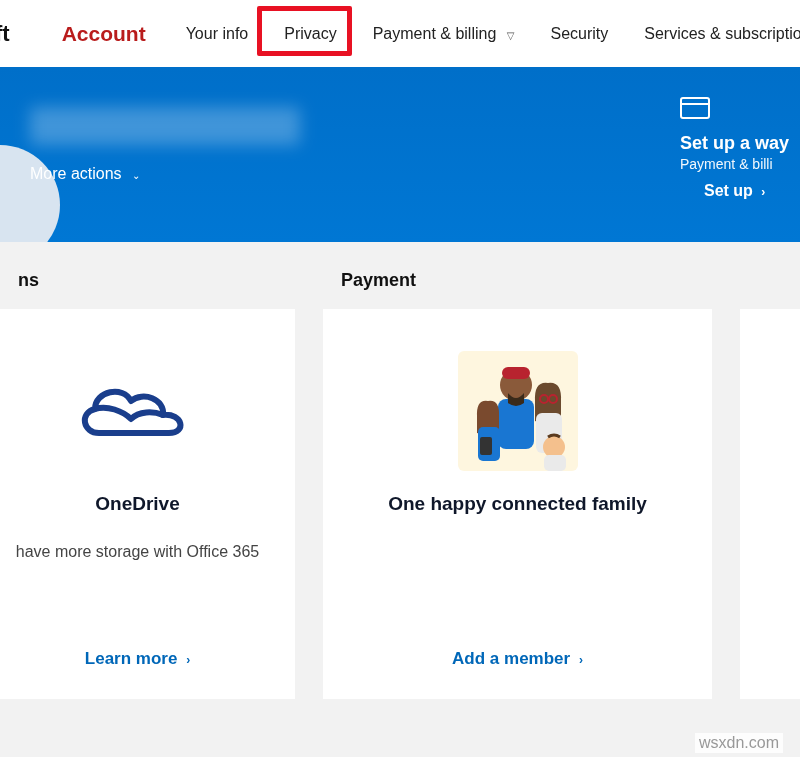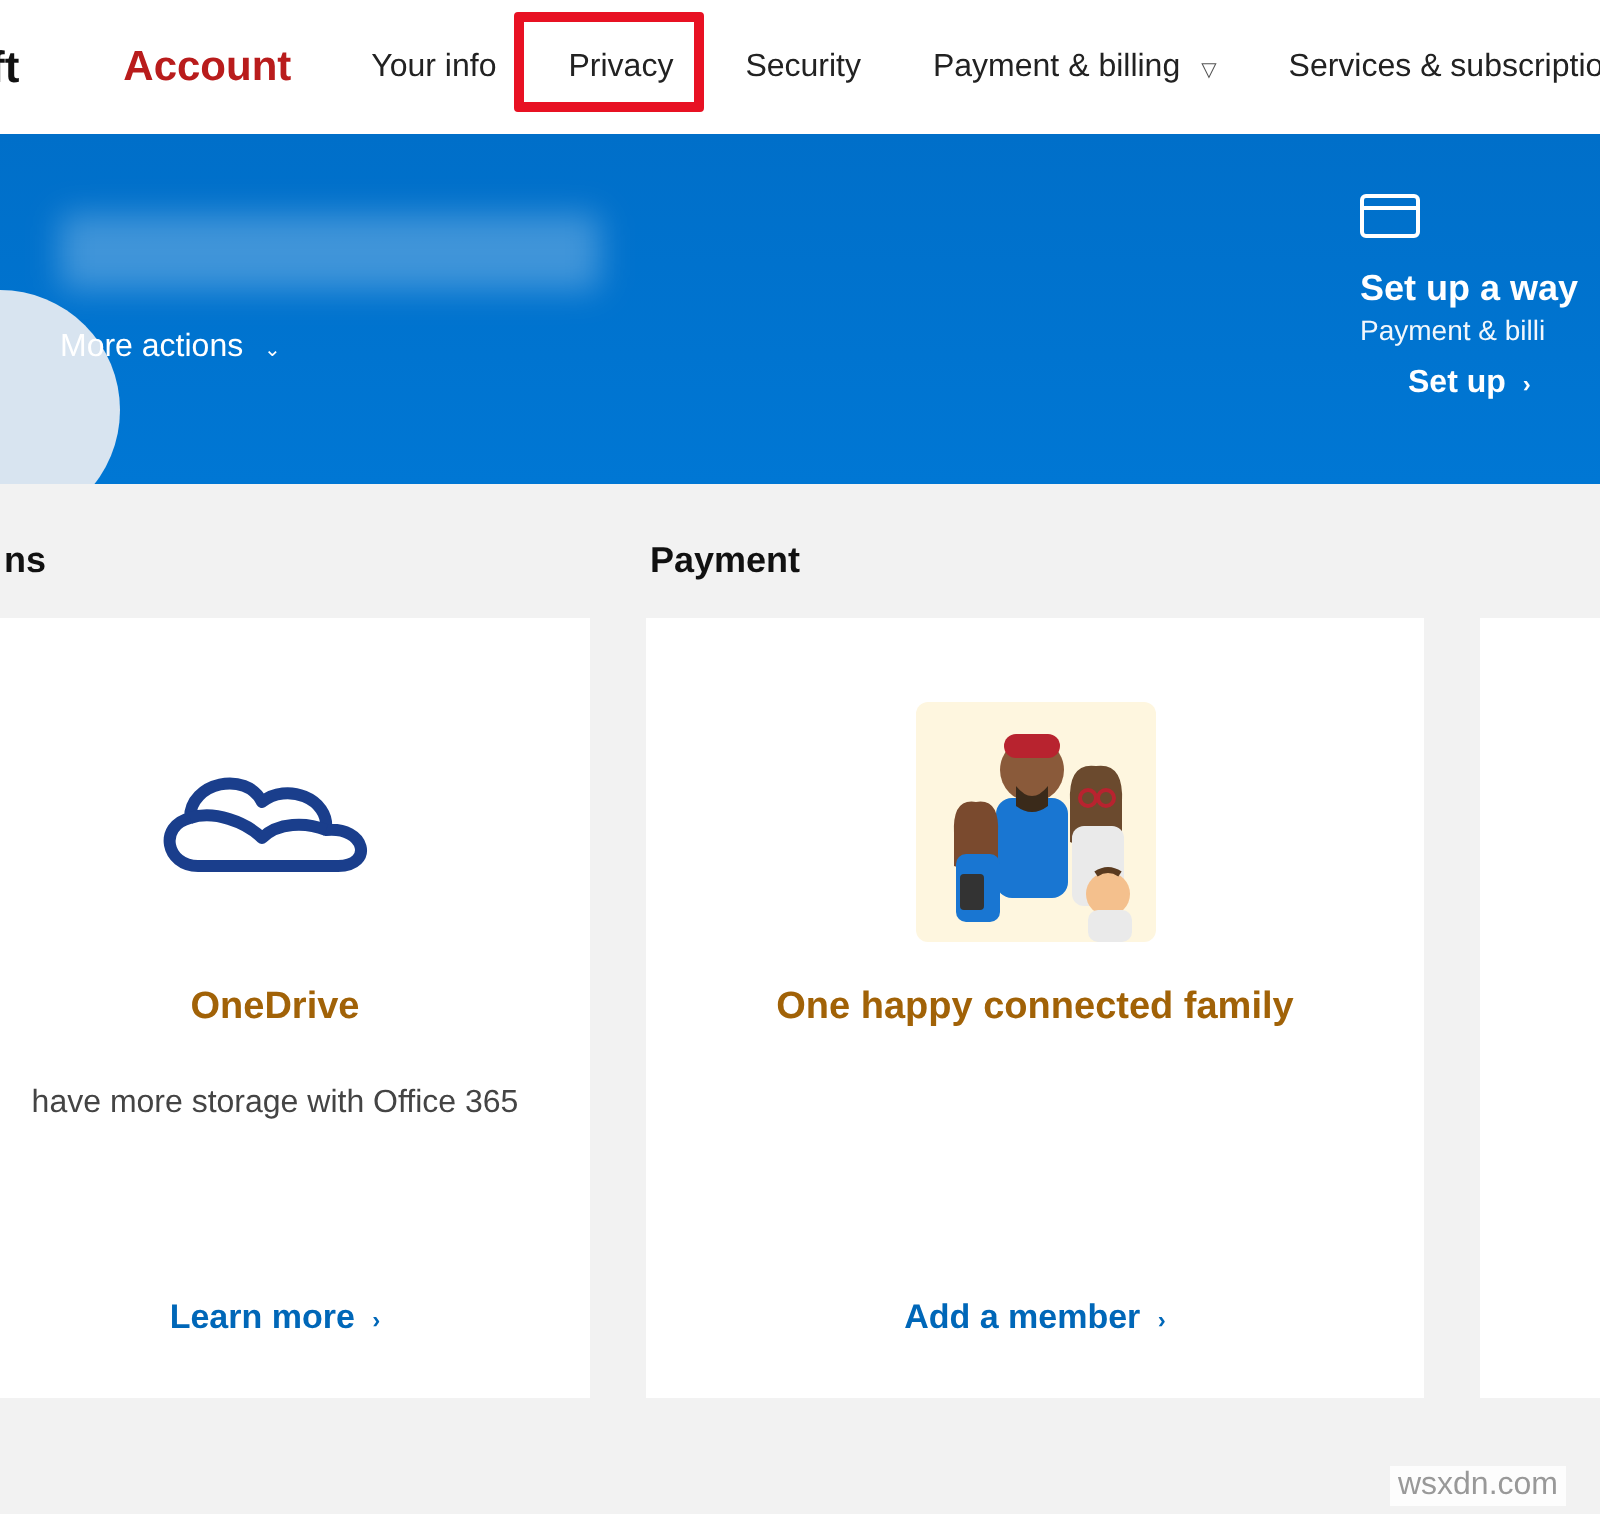--- a/index.html
+++ b/index.html
@@ -25,25 +25,25 @@
   .hero-promo .t1 { font-size: 18px; font-weight: 700; margin-top: 10px; white-space: nowrap; }
   .hero-promo .t2 { font-size: 14px; margin-top: 2px; white-space: nowrap; opacity: 0.95; }
   .hero-promo .t3 { font-size: 16px; font-weight: 700; margin-top: 10px; cursor: pointer; margin-left: 24px; }
   .hero-promo .t3 .chev-sm { font-size: 12px; margin-left: 4px; }
 
   
   .sections { background: #f2f2f2; padding: 28px 0 0 0; height: 515px; display: flex; gap: 28px; }
   .col-left { width: 332px; margin-left: -20px; }
   .col-right { width: 410px; }
   .col-edge { width: 60px; }
-  .sec-head { font-size: 18px; font-weight: 700; color: #111; margin-bottom: 18px; padding-left: 2px; }
+  .sec-head { font-size: 18px; font-weight: 700; color: #111; margin-bottom: 18px; padding-left: 18px; }
   .sec-head.left { margin-left: 20px; }
   .card { background: #fff; height: 390px; position: relative; display: flex; flex-direction: column; align-items: center; padding: 32px 24px 20px; }
   .card-illus { height: 120px; display: flex; align-items: center; justify-content: center; margin-top: 10px; }
-  .card-title { font-size: 19px; font-weight: 600; color: #a16207; margin-top: 22px; text-align: center; }
+  .card-title { font-size: 19px; font-weight: 600; color: #0f172a; margin-top: 22px; text-align: center; }
   .card-desc { font-size: 16px; color: #444; margin-top: 26px; text-align: center; line-height: 1.4; }
   .card-link { font-size: 17px; font-weight: 600; color: #0067b8; margin-top: auto; margin-bottom: 10px; cursor: pointer; }
   .card-link .chev-sm { font-size: 12px; margin-left: 4px; color: #0067b8; }
 
   
   .onedrive-svg { width: 130px; height: 80px; }
 
   
   .family-box { width: 120px; height: 120px; background: #fef6df; border-radius: 6px; position: relative; overflow: hidden; }
 
@@ -51,25 +51,25 @@
 </style>
 </head>
 <body>
 
 <div class="topnav">
   <span class="brand-frag">ft</span>
   <div class="divider"></div>
   <span class="nav-account">Account</span>
   <span class="nav-link">Your info</span>
   <span class="nav-link">Privacy</span>
-  <span class="nav-link">Security</span>
   <span class="nav-link">
     <span>Payment &amp; billing</span>
     <span class="chev">▽</span>
   </span>
+  <span class="nav-link">Security</span>
   <span class="nav-link">Services &amp; subscriptions</span>
 </div>
 <div class="highlight-box"></div>
 
 <div class="hero">
   <div class="avatar-frag"></div>
   <div class="blur-name"></div>
   <div class="more-actions">
     <span>More actions</span>
     <span class="chev-sm">⌄</span>

